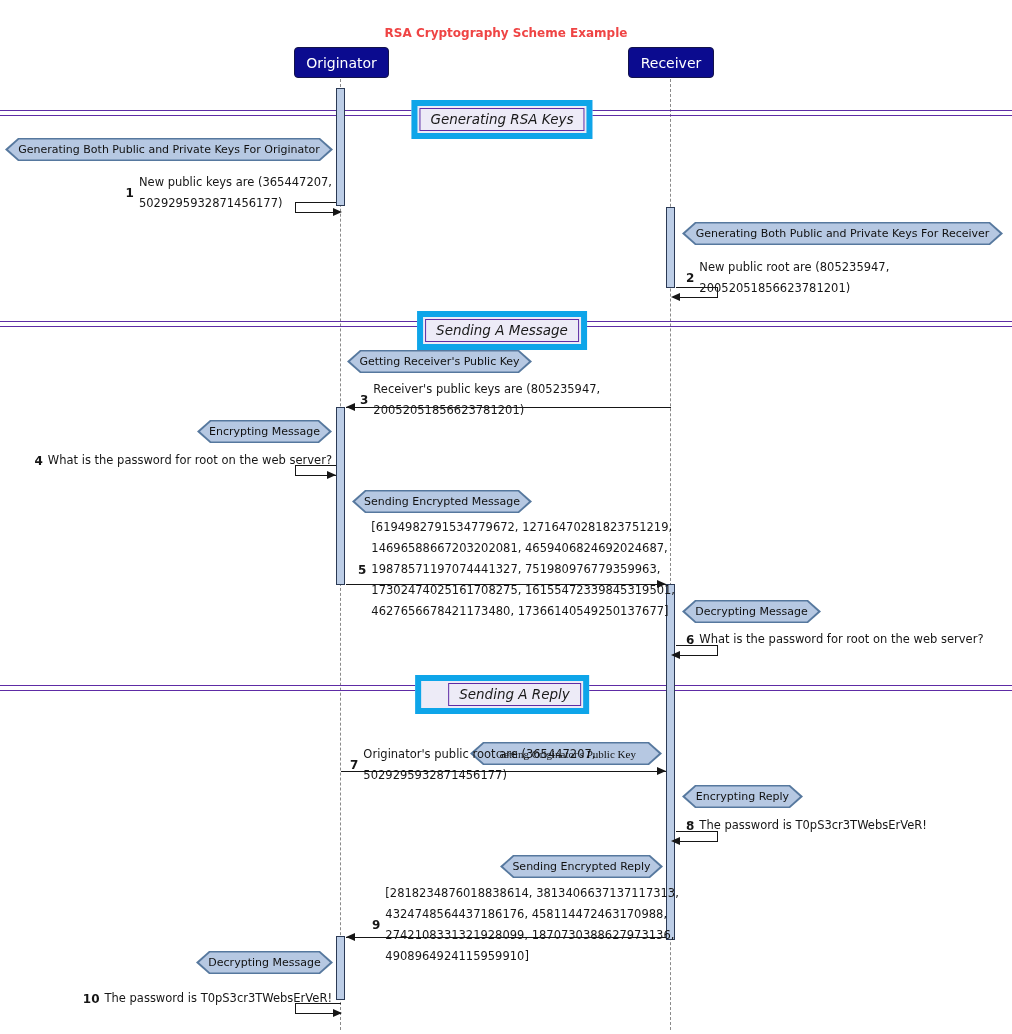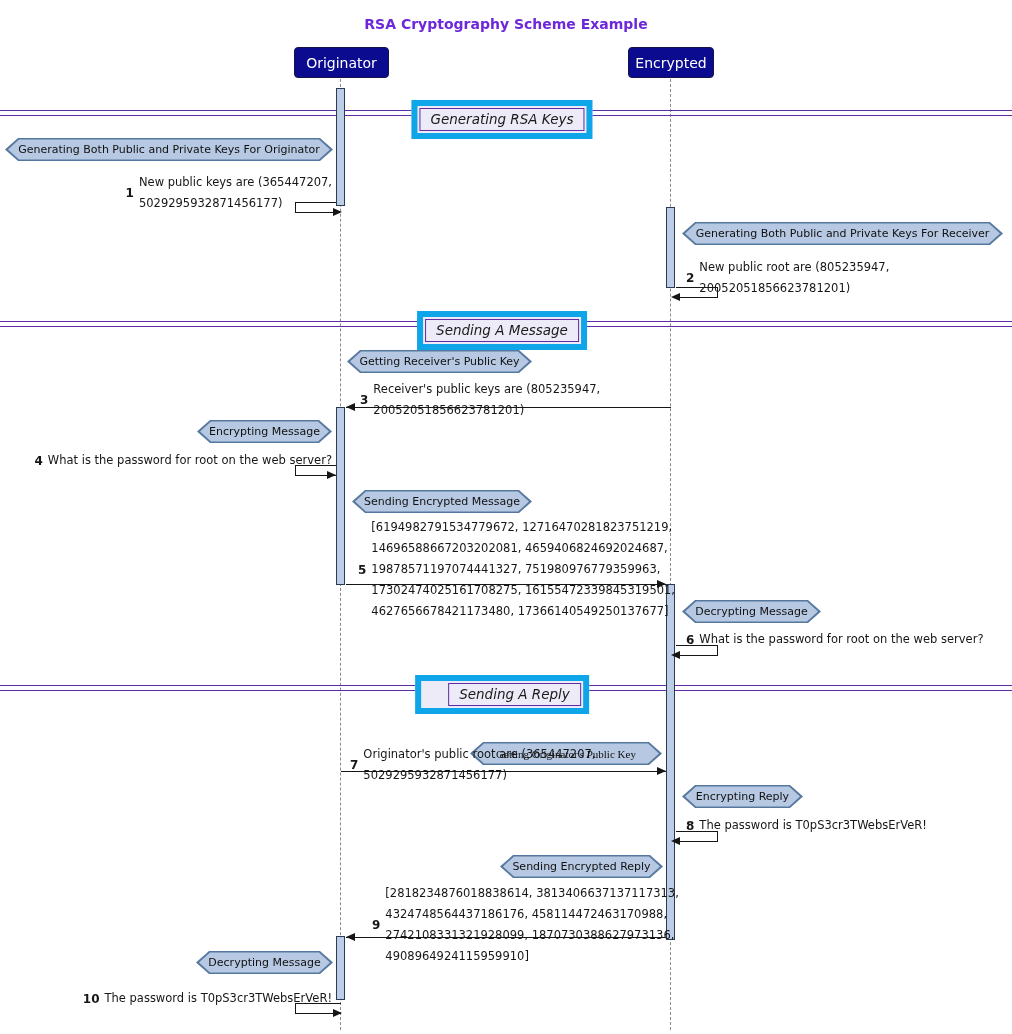--- a/index.html
+++ b/index.html
@@ -1,22 +1,22 @@
 <!DOCTYPE html>
 <html><head>
 <meta charset="utf-8">
 <style>
   html,body { margin:0; padding:0; background:#ffffff; }
   body {
     position:relative; width:1012px; height:1034px; overflow:hidden;
     font-family:"DejaVu Sans","Liberation Sans",sans-serif; color:#161616;
   }
   .title {
-    position:absolute; top:16px; left:0; right:0; text-align:center;
-    font-size:14px; font-weight:bold; color:#6d28d9; z-index:6;
+    position:absolute; top:26px; left:0; right:0; text-align:center;
+    font-size:12px; font-weight:bold; color:#ef4444; z-index:6;
   }
   .lifeline {
     position:absolute; width:0; border-left:1px dashed #8a8a8a; top:79px; height:951px; z-index:0;
   }
   .actor {
     position:absolute; top:47px; height:31px; background:#0b0b8f; border:1.5px solid #13134a;
     border-radius:4px; color:#ffffff; display:flex; align-items:center; justify-content:center;
     font-size:14px; z-index:5; box-sizing:border-box;
   }
   .bar {
@@ -65,21 +65,21 @@
 
 <div class="title">RSA Cryptography Scheme Example</div>
 
 <div class="lifeline" style="left:340px;"></div>
 <div class="lifeline" style="left:670px;"></div>
 
 <div class="actor" style="left:294px; width:95px;">
   <span>Originator</span>
 </div>
 <div class="actor" style="left:628px; width:86px;">
-  <span>Encrypted</span>
+  <span>Receiver</span>
 </div>
 
 <div class="divline" style="top:110px;"></div>
 <div class="divline" style="top:115px;"></div>
 <div class="divbox" style="top:100px;">
   <div class="divbox-in">Generating RSA Keys</div>
 </div>
 
 <div class="divline" style="top:321px;"></div>
 <div class="divline" style="top:326px;"></div>

